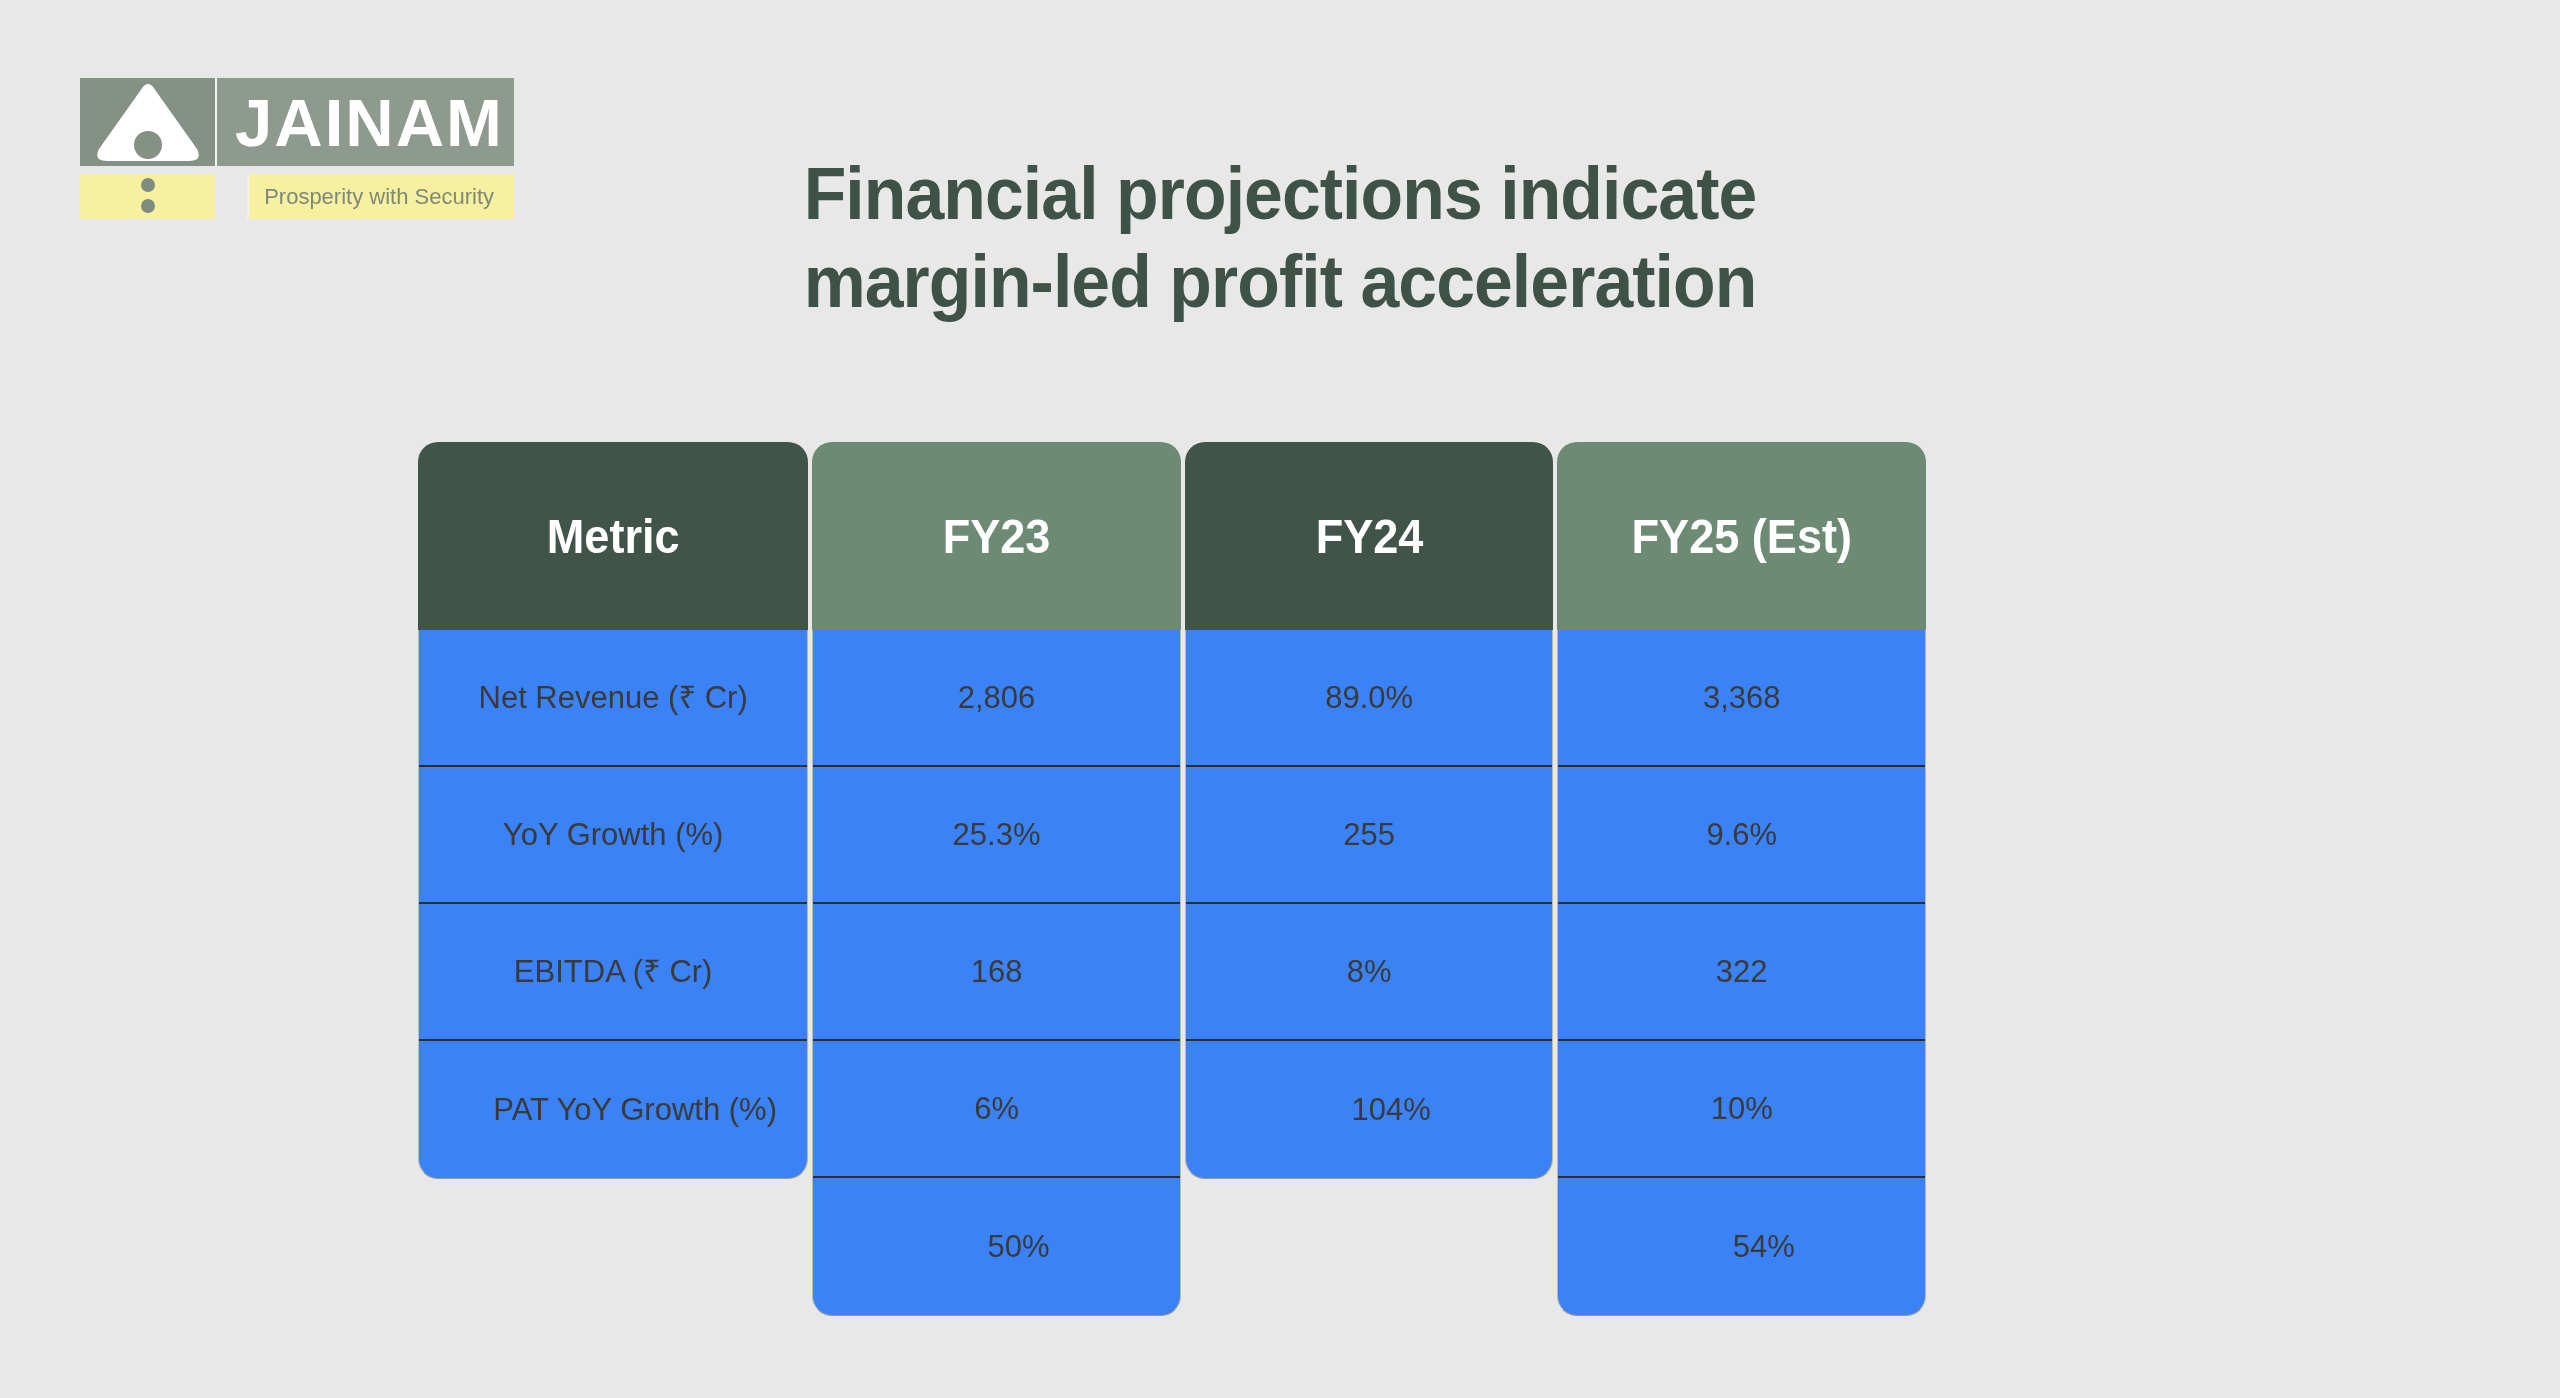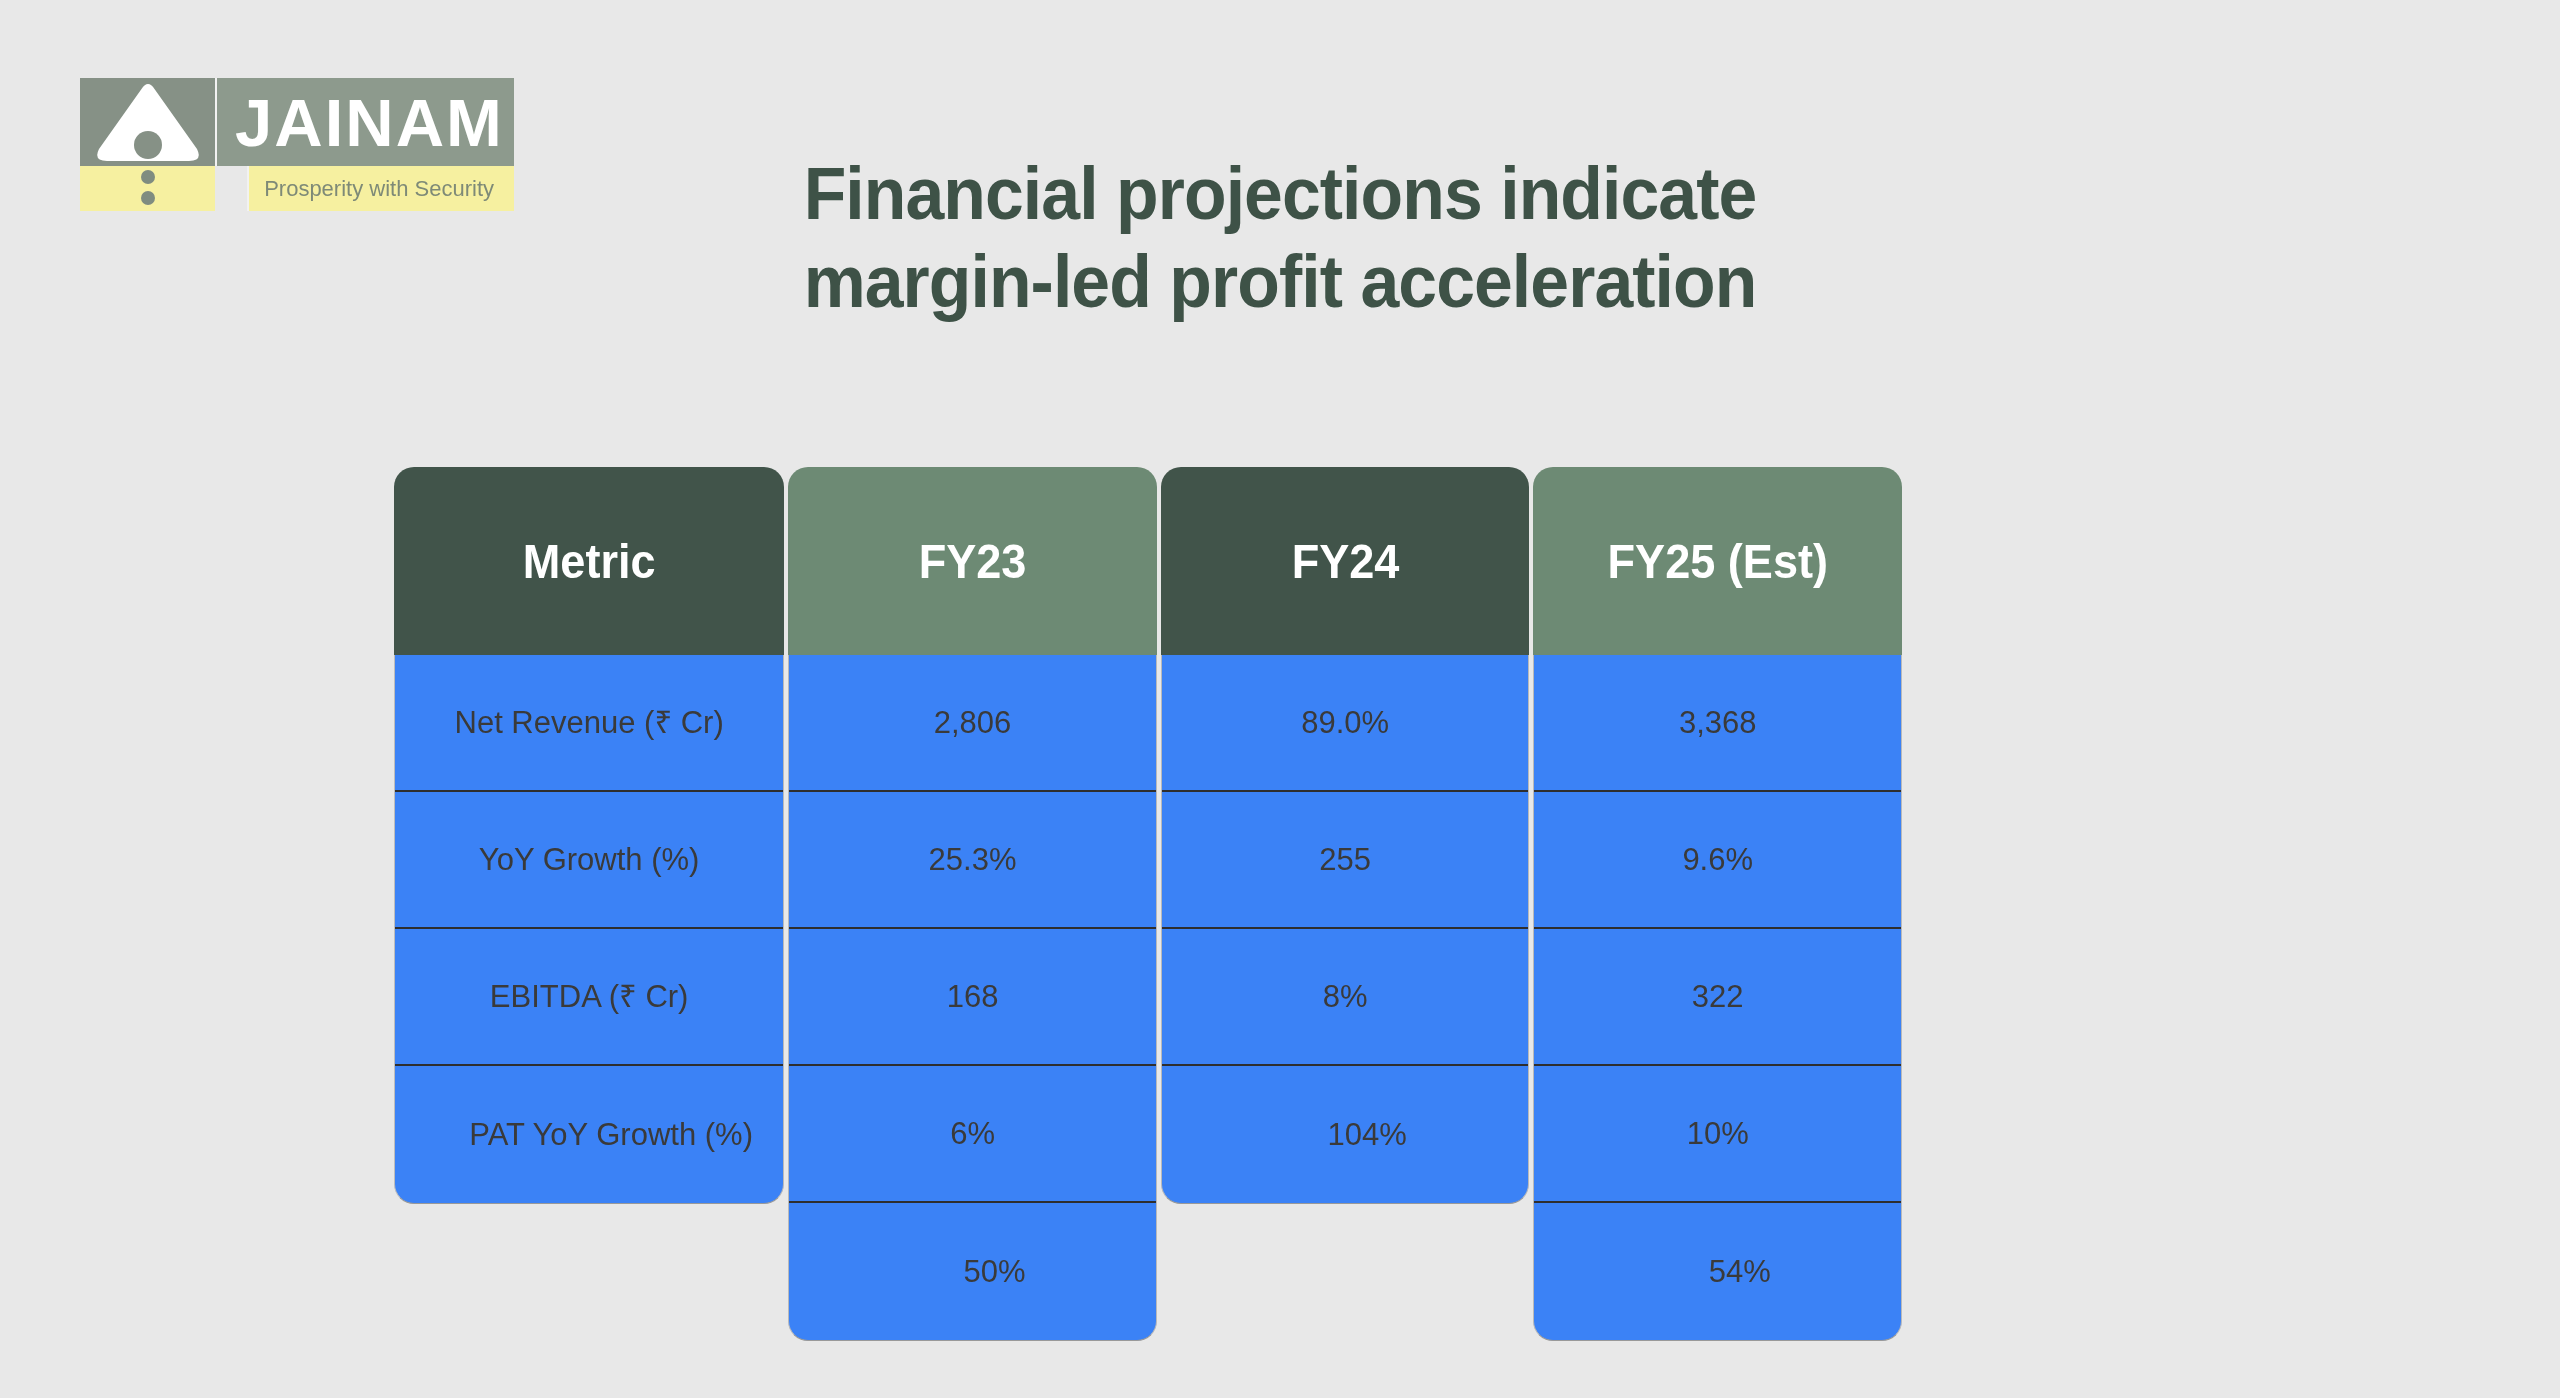--- a/index.html
+++ b/index.html
@@ -15,20 +15,21 @@
     background:#e8e8e8;
   }
 
   
   .logo {
     position:absolute;
     left:80px; top:78px;
     width:434px; height:133px;
     display:flex;
     flex-direction:column;
+    gap:8px;
   }
   .logo-top {
     display:flex;
     height:88px;
   }
   .logo-bottom {
     display:flex;
     height:45px;
   }
   .logo-mark-top {
@@ -94,24 +95,23 @@
     letter-spacing:-1px;
     font-family:"Liberation Sans", sans-serif;
     transform:scaleX(0.93);
     transform-origin:center top;
   }
   .title-line { display:block; white-space:nowrap; }
 
   
   .table {
     position:absolute;
-    left:394px; top:442px;
+    left:418px; top:442px;
     width:1508px;
     display:flex;
-    margin-top:25px;
   }
   .col {
     display:flex;
     flex-direction:column;
     margin-right:4px;
   }
   .col:last-child { margin-right:0; }
   .col-metric { width:450px; }
   .col-data   { width:425px; }
 

